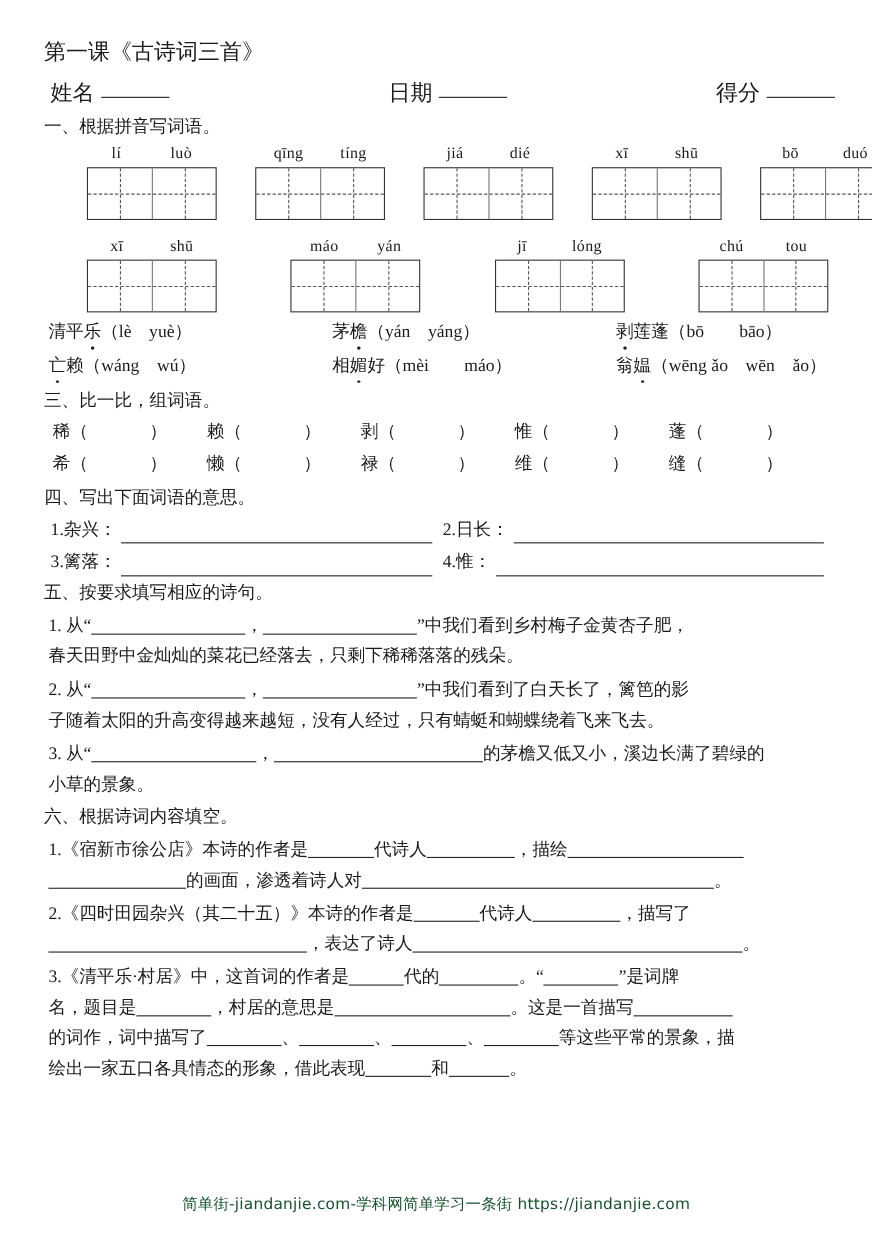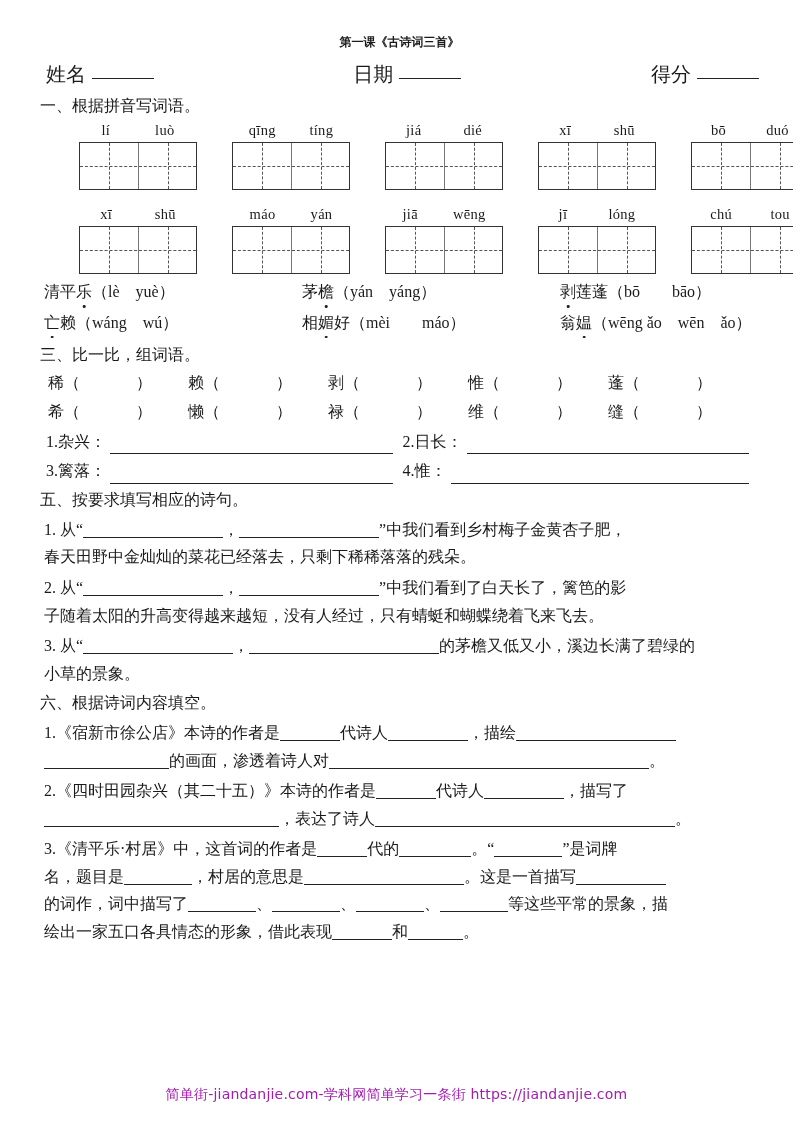--- a/index.html
+++ b/index.html
@@ -29,23 +29,23 @@
   
   .title-main {
     text-align: center;
     font-size: 27px;
     font-weight: bold;
     letter-spacing: 1px;
     margin: 8px 0 6px 0;
     font-family: "Liberation Serif", "DejaVu Serif", serif;
   }
   .title-sub {
-    text-align: center;
-    font-size: 12px;
-    font-weight: bold;
+    text-align: left;
+    font-size: 20px;
+    font-weight: normal;
     margin: 0 0 10px 0;
   }
 
   
   .info-row {
     display: flex;
     font-size: 20px;
     margin: 10px 0 6px 0;
     padding-left: 6px;
   }
@@ -207,21 +207,21 @@
   .u-90  { width: 90px; }
 
   
   .watermark {
     position: absolute;
     left: 0;
     right: 0;
     bottom: 18px;
     text-align: center;
     font-size: 14px;
-    color: #a21caf;
+    color: #14532d;
     font-family: "DejaVu Sans", "Liberation Sans", sans-serif;
     letter-spacing: 0.2px;
     pointer-events: none;
   }
 </style>
 </head>
 <body>
 
 <div class="page">
  <div class="inner">
@@ -307,30 +307,20 @@
       </div>
       <div class="tianzi">
             <div class="half"></div>
             <div class="half"></div>
           </div>
     </div>
     <div class="pin-cellgrp">
       <div class="pin-text">
         <span>máo</span>
         <span>yán</span>
-      </div>
-      <div class="tianzi">
-            <div class="half"></div>
-            <div class="half"></div>
-          </div>
-    </div>
-    <div class="pin-cellgrp">
-      <div class="pin-text">
-        <span>jiā</span>
-        <span>wēng</span>
       </div>
       <div class="tianzi">
             <div class="half"></div>
             <div class="half"></div>
           </div>
     </div>
     <div class="pin-cellgrp">
       <div class="pin-text">
         <span>jī</span>
         <span>lóng</span>
@@ -375,20 +365,21 @@
     <span class="word-item"><span>蓬</span>（<span class="paren-space"></span>）</span>
   </div>
   <div class="word-row">
     <span class="word-item"><span>希</span>（<span class="paren-space"></span>）</span>
     <span class="word-item"><span>懒</span>（<span class="paren-space"></span>）</span>
     <span class="word-item"><span>禄</span>（<span class="paren-space"></span>）</span>
     <span class="word-item"><span>维</span>（<span class="paren-space"></span>）</span>
     <span class="word-item"><span>缝</span>（<span class="paren-space"></span>）</span>
   </div>
 
+  <div class="sec-head" style="margin-top:6px;">四、写出下面词语的意思。</div>
 
   <div class="mean-row">
     <span class="mean-item">
       <span class="lbl">1.</span>
           <span class="lbl">杂兴：</span>
           <span class="ln"></span>
     </span>
     <span class="mean-item">
       <span class="lbl">2.</span>
           <span class="lbl">日长：</span>

